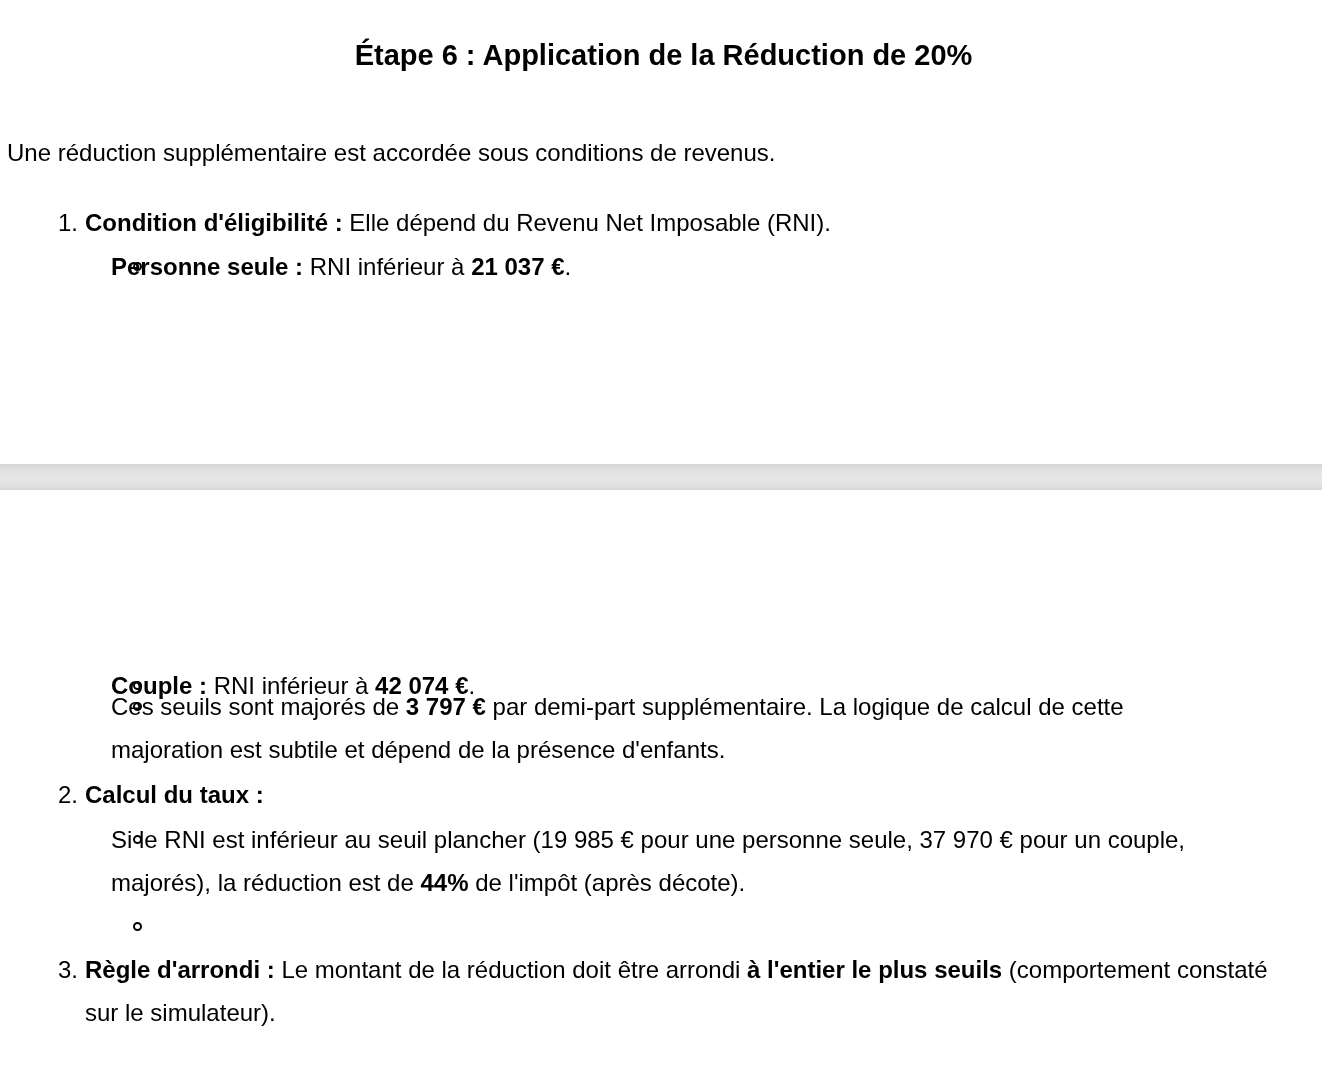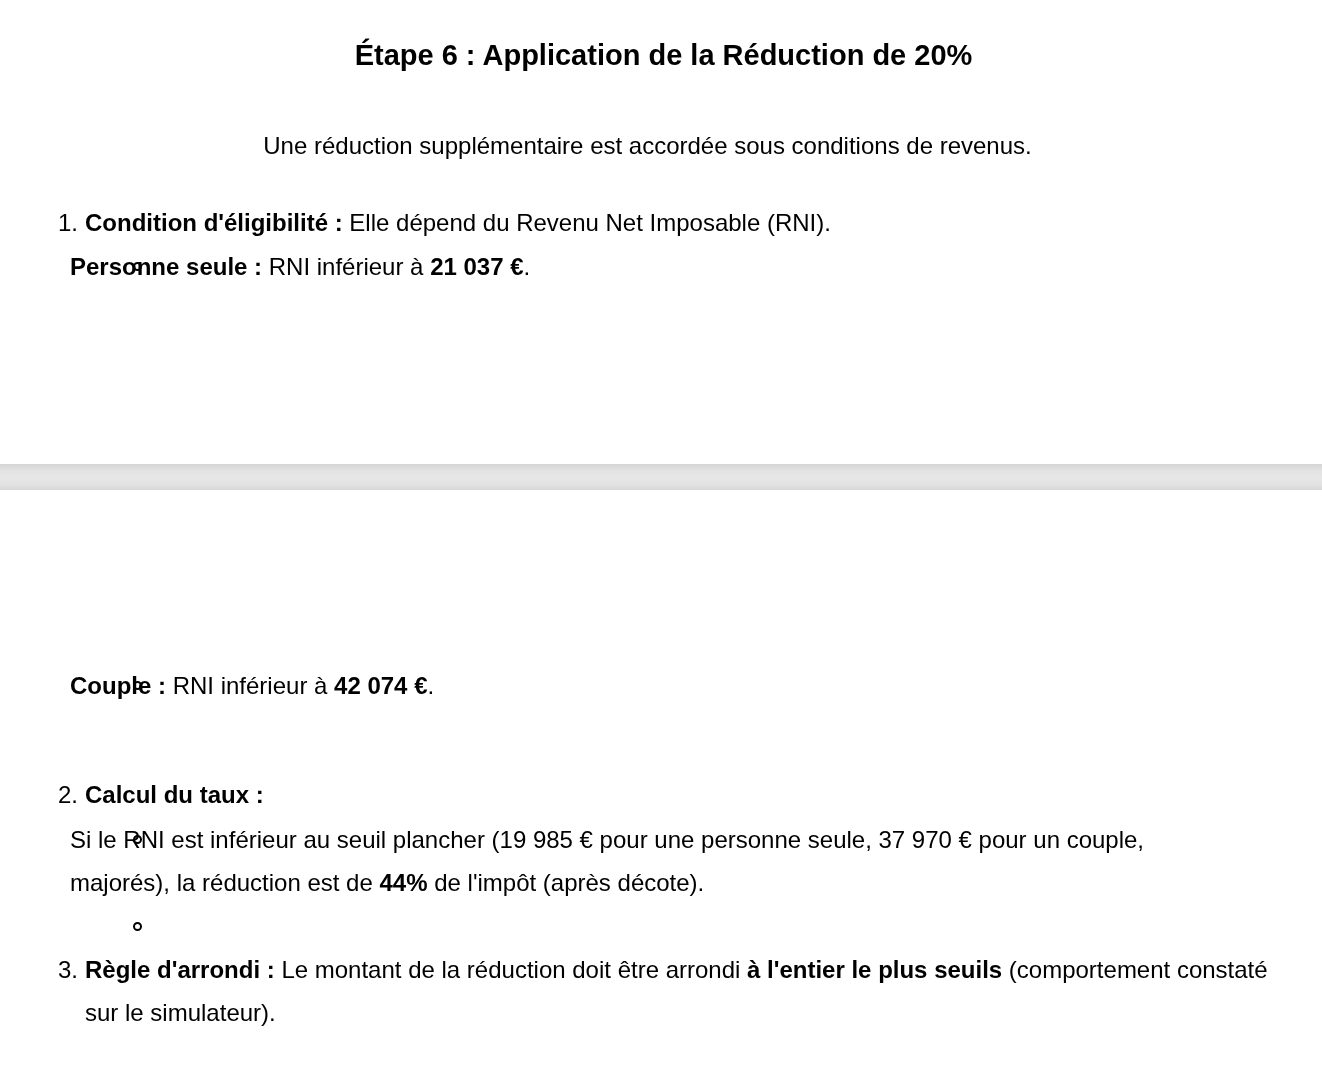--- a/index.html
+++ b/index.html
@@ -28,36 +28,36 @@
     text-align: center;
     font-size: 29px;
     font-weight: bold;
     line-height: 43px;
   }
   .intro {
     position: absolute;
     top: 124px;
     left: 0;
     width: 1295px;
-    margin: 0;
-    text-align: center;
+    margin: 7px;
+    text-align: left;
     font-size: 24px;
     line-height: 43px;
   }
   .li {
     position: absolute;
     left: 0;
     width: 1322px;
     box-sizing: border-box;
     padding-right: 18px;
     font-size: 24px;
     line-height: 43px;
   }
   .l1 { padding-left: 85px; }
-  .l2 { padding-left: 70px; }
+  .l2 { padding-left: 111px; }
   .marker {
     position: absolute;
     left: 58px;
     top: 0;
   }
   .bullet {
     position: absolute;
     left: 133px;
     top: 17px;
     width: 5px;
@@ -94,20 +94,25 @@
     <span class="b">Personne seule :</span><span> RNI inférieur à </span><span class="b">21 037 €</span><span>.</span>
   </div>
 
   <div class="page-break"></div>
 
   <div class="li l2" style="top:664px">
     <span class="bullet"></span>
     <span class="b">Couple :</span><span> RNI inférieur à </span><span class="b">42 074 €</span><span>.</span>
   </div>
 
+  <div class="li l2" style="top:685px">
+    <span class="bullet"></span>
+    <span>Ces seuils sont majorés de </span><span class="b">3 797 €</span><span> par demi-part supplémentaire. La logique de calcul de cette</span><br>
+    <span>majoration est subtile et dépend de la présence d'enfants.</span>
+  </div>
 
   <div class="li l1" style="top:773px">
     <span class="marker">2.</span>
     <span class="b">Calcul du taux :</span>
   </div>
 
   <div class="li l2" style="top:818px">
     <span class="bullet"></span>
     <span>Si le RNI est inférieur au seuil plancher (19 985 € pour une personne seule, 37 970 € pour un couple,</span><br>
     <span>majorés), la réduction est de </span><span class="b">44%</span><span> de l'impôt (après décote).</span>

